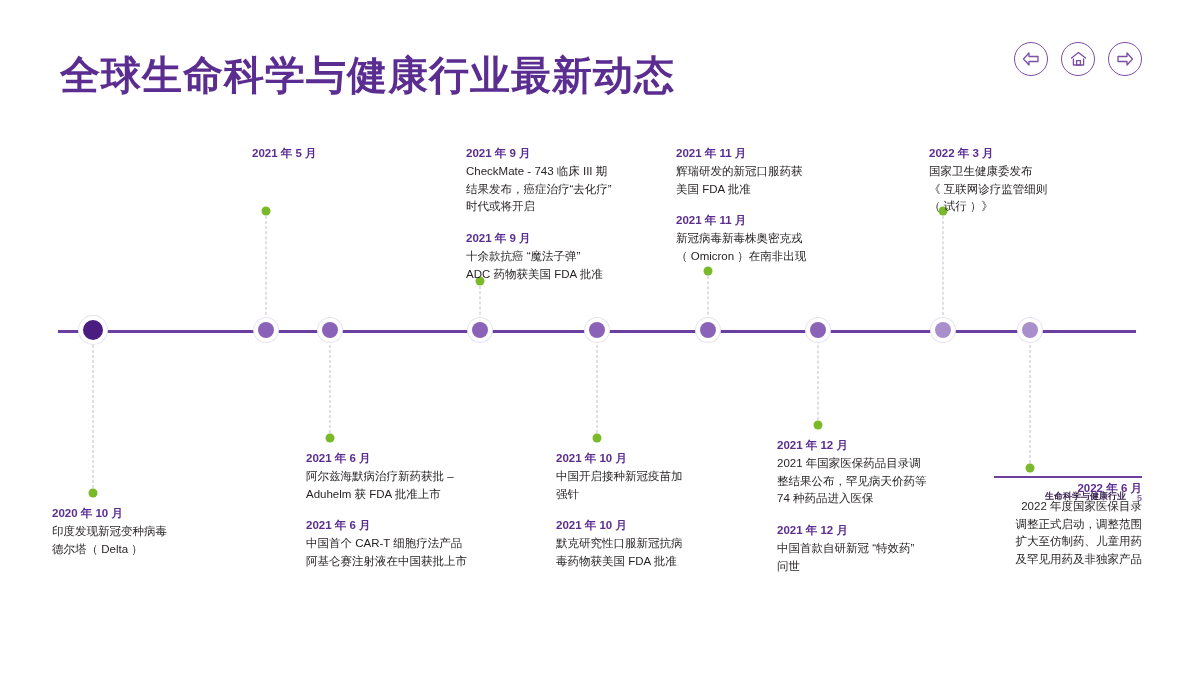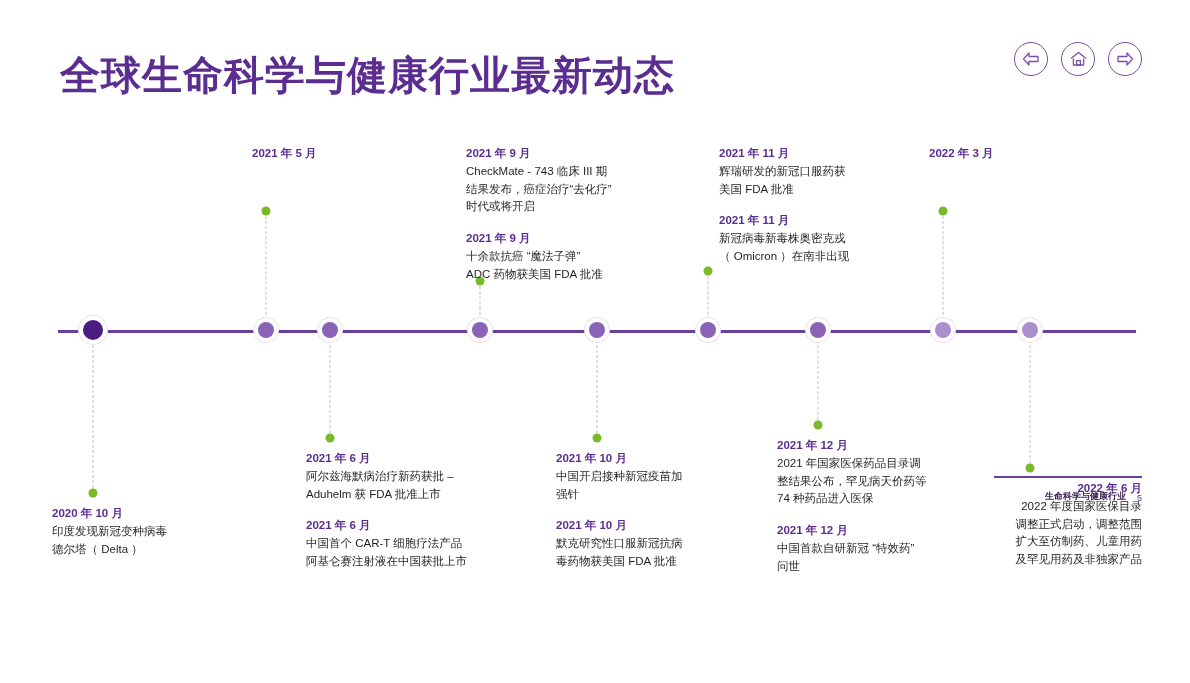--- a/index.html
+++ b/index.html
@@ -133,37 +133,40 @@
 时代或将开启</div>
         </div>
         <div class="entry">
           <div class="entry-date">2021 年 9 月</div>
           <div class="entry-text">十余款抗癌 “魔法子弹”
 ADC 药物获美国 FDA 批准</div>
         </div>
       </div>
       <div class="connector" style="left: 708px; top: 271px; height: 59px;"></div>
       <div class="green-dot" style="left: 708px; top: 271px;"></div>
-      <div class="label-block" style="left: 719px; top: 145px; height: 120px;">
+      <div class="label-block" style="left: 676px; top: 145px; height: 120px;">
         <div class="entry">
           <div class="entry-date">2021 年 11 月</div>
           <div class="entry-text">辉瑞研发的新冠口服药获
 美国 FDA 批准</div>
         </div>
         <div class="entry">
           <div class="entry-date">2021 年 11 月</div>
           <div class="entry-text">新冠病毒新毒株奥密克戎
 （ Omicron ）在南非出现</div>
         </div>
       </div>
       <div class="connector" style="left: 943px; top: 211px; height: 119px;"></div>
       <div class="green-dot" style="left: 943px; top: 211px;"></div>
       <div class="label-block" style="left: 929px; top: 145px; height: 60px;">
         <div class="entry">
           <div class="entry-date">2022 年 3 月</div>
+          <div class="entry-text">国家卫生健康委发布
+《 互联网诊疗监管细则
+（ 试行 ）》</div>
         </div>
       </div>
       <div class="connector" style="left: 93px; top: 330px; height: 163px;"></div>
       <div class="green-dot" style="left: 93px; top: 493px;"></div>
       <div class="label-block" style="top: 505px; left: 52px;">
         <div class="entry">
           <div class="entry-date">2020 年 10 月</div>
           <div class="entry-text">印度发现新冠变种病毒
 德尔塔（ Delta ）</div>
         </div>

